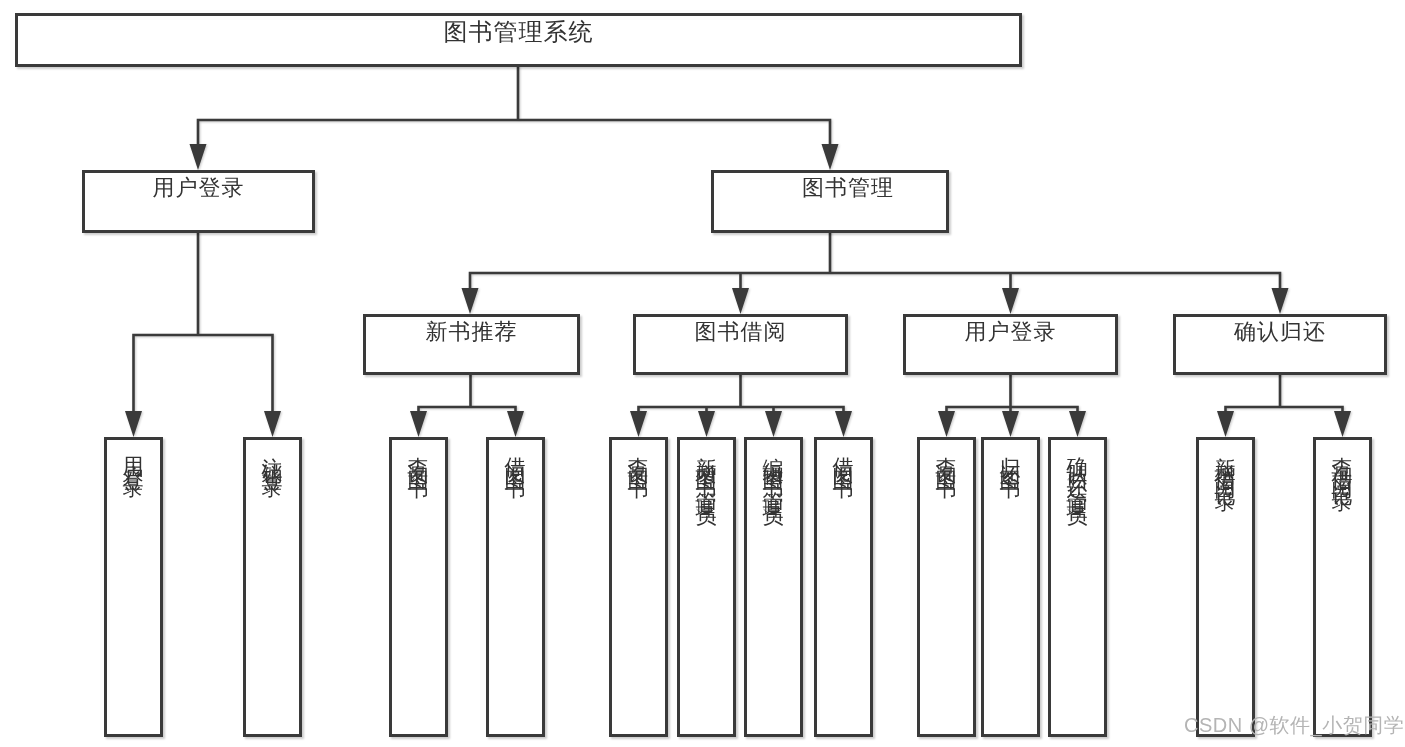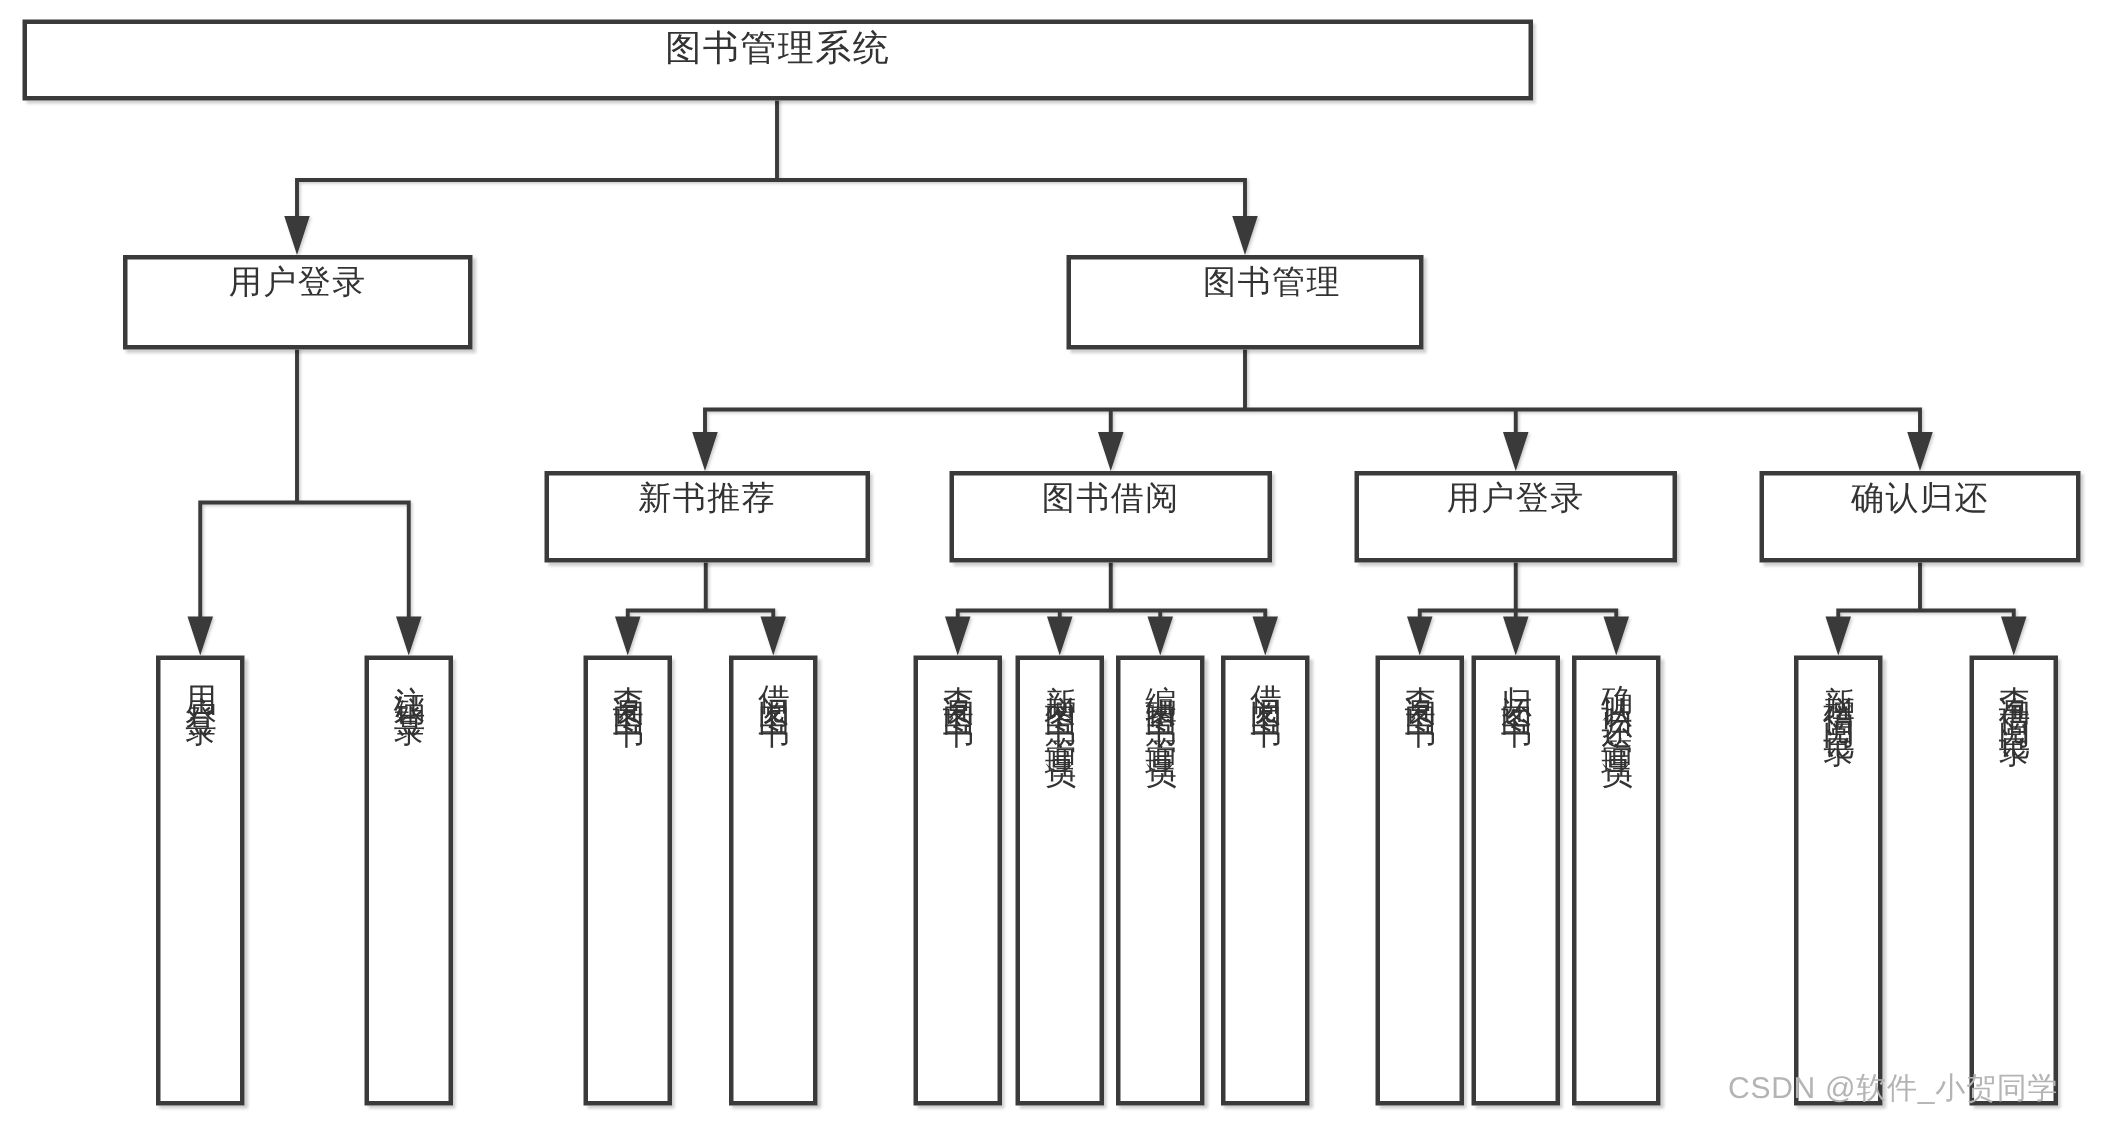--- a/index.html
+++ b/index.html
@@ -19,21 +19,21 @@
     display:flex;justify-content:center;
     box-shadow:2px 2px 2px rgba(0,0,0,0.20);
   }
   .hl{font-size:22px;letter-spacing:1px;white-space:nowrap;}
   .root-box .hl{font-size:24px;}
   .vl{
     writing-mode:vertical-rl;text-orientation:mixed;
     font-size:21px;line-height:1;letter-spacing:7px;white-space:nowrap;
   }
   .watermark{
-    position:absolute;left:1152px;top:712px;
+    position:absolute;left:1184px;top:712px;
     font-size:20px;letter-spacing:0.5px;color:#b4b4b4;white-space:nowrap;
   }
 </style>
 </head>
 <body>
 
 <div class="stage">
 
   <svg class="connectors" width="1405" height="747" viewBox="0 0 1405 747">
     <path class="ln" d="

